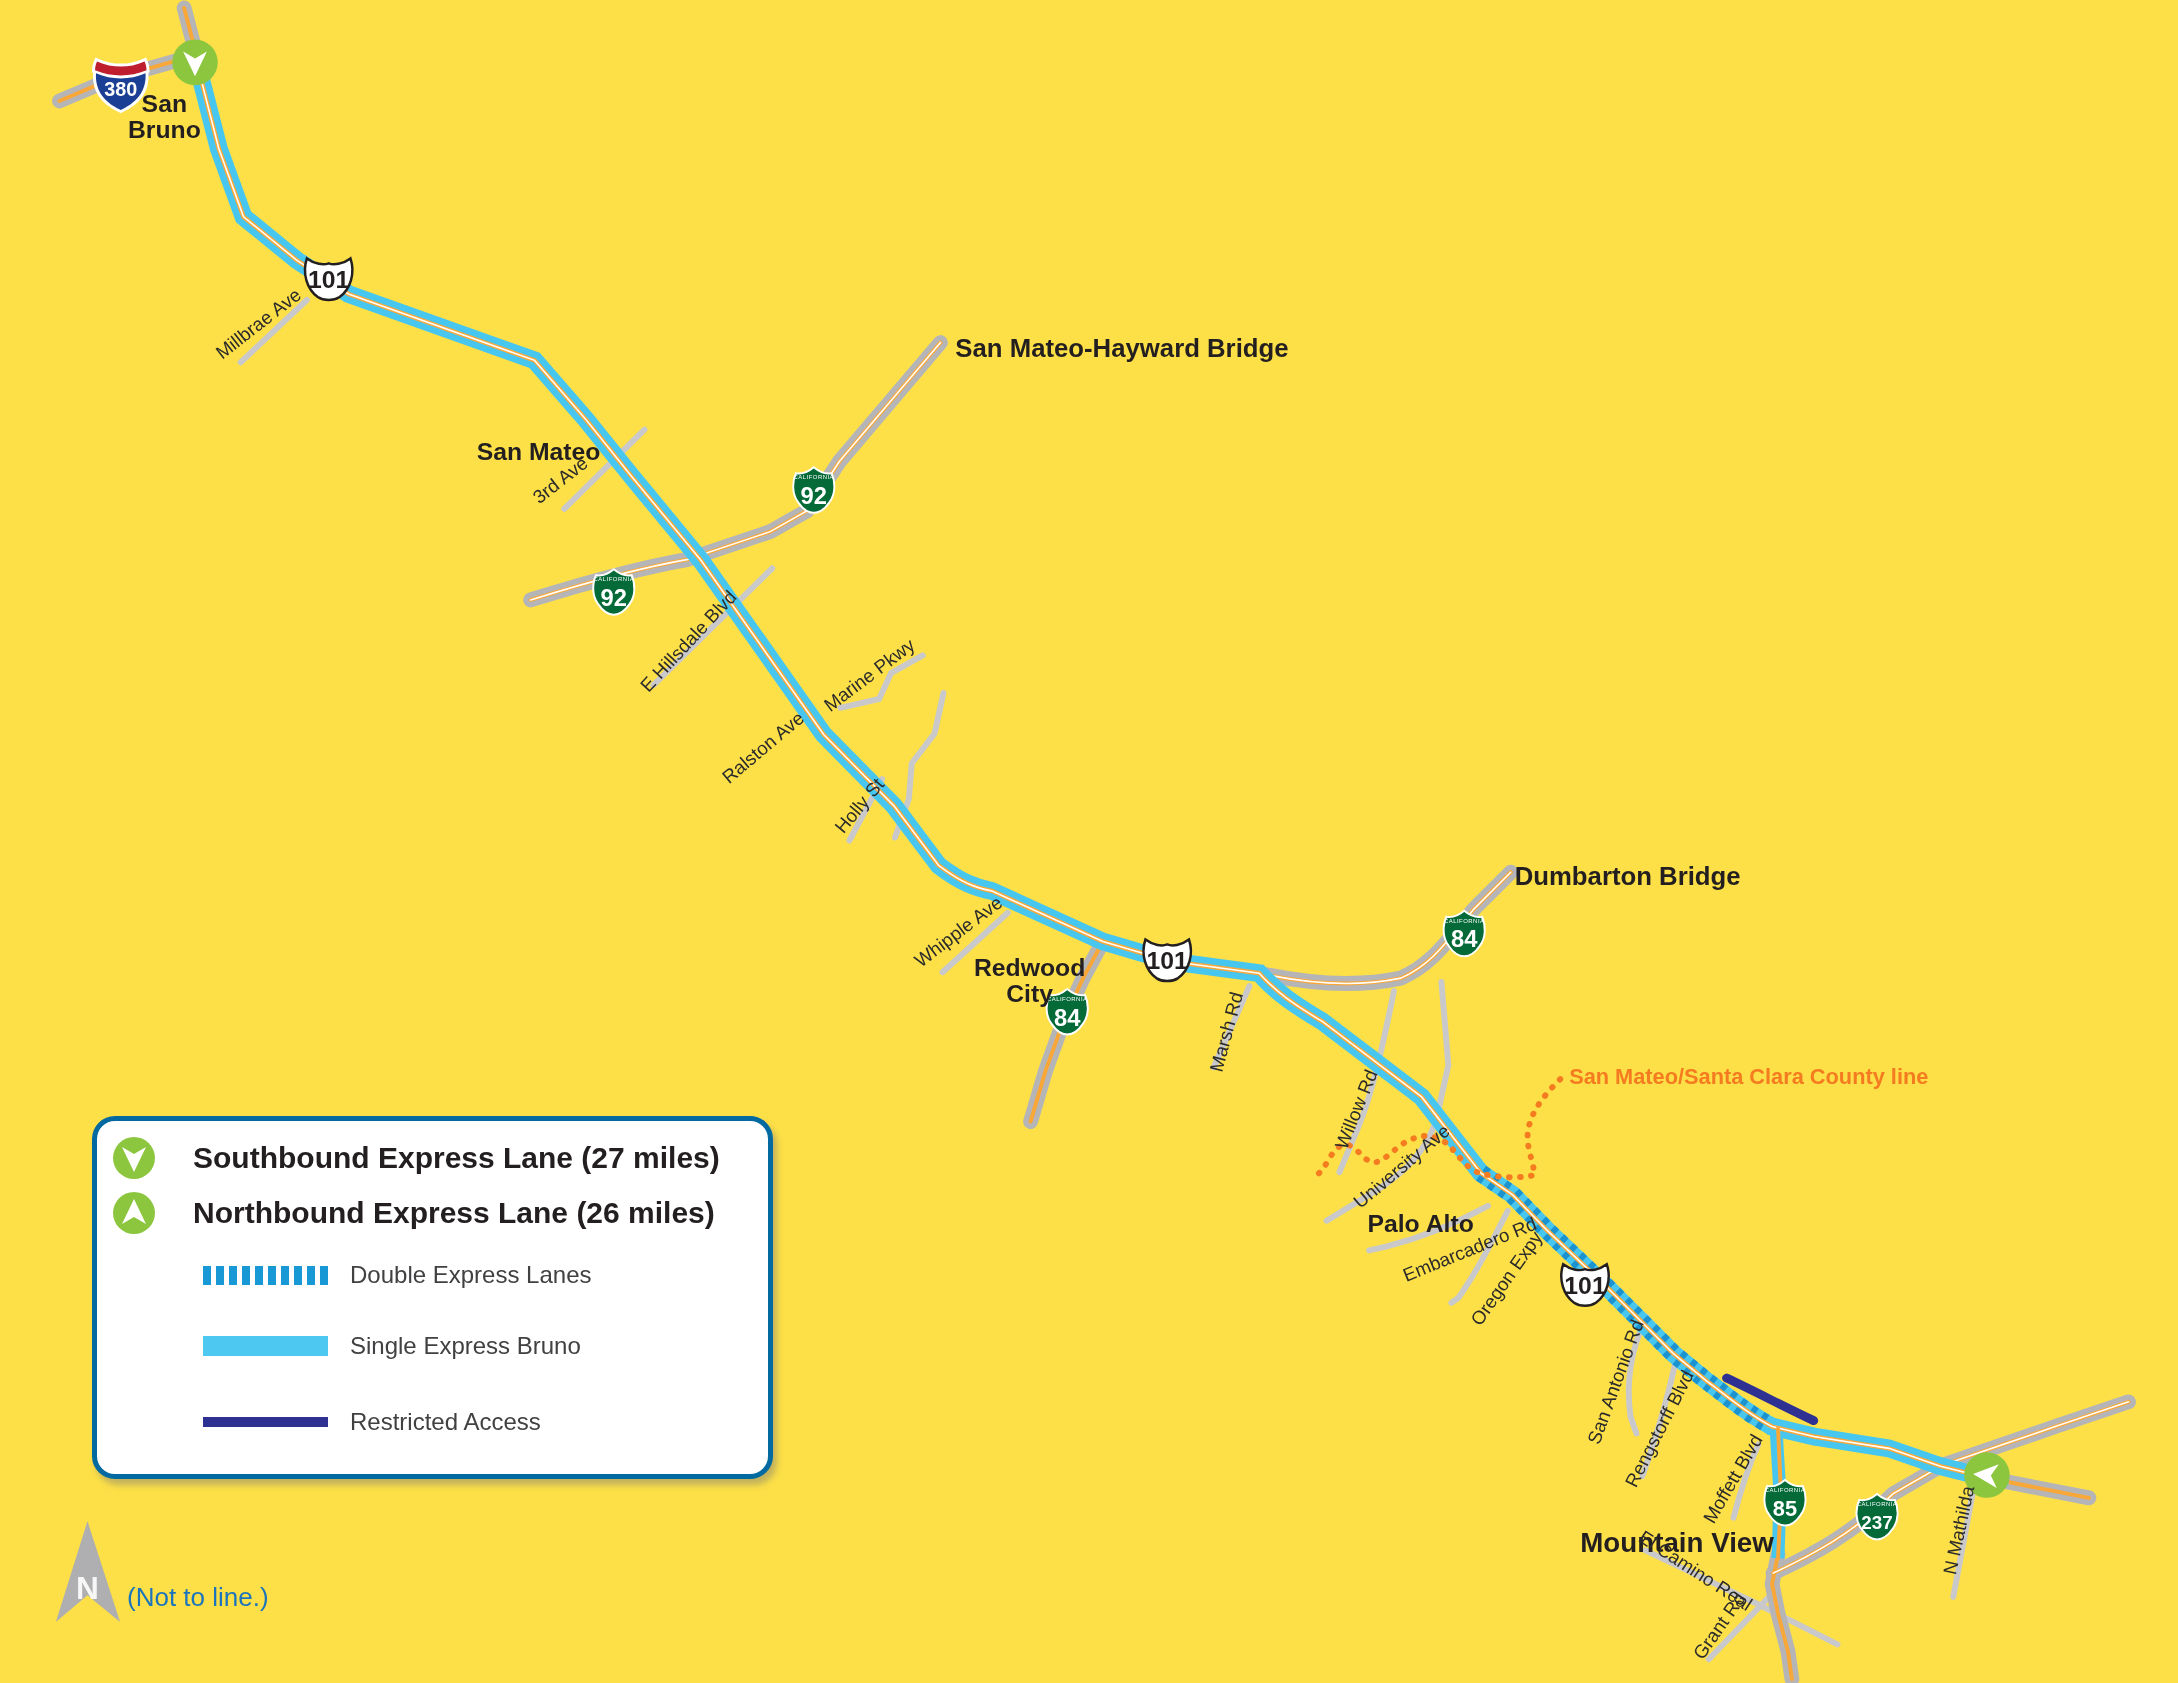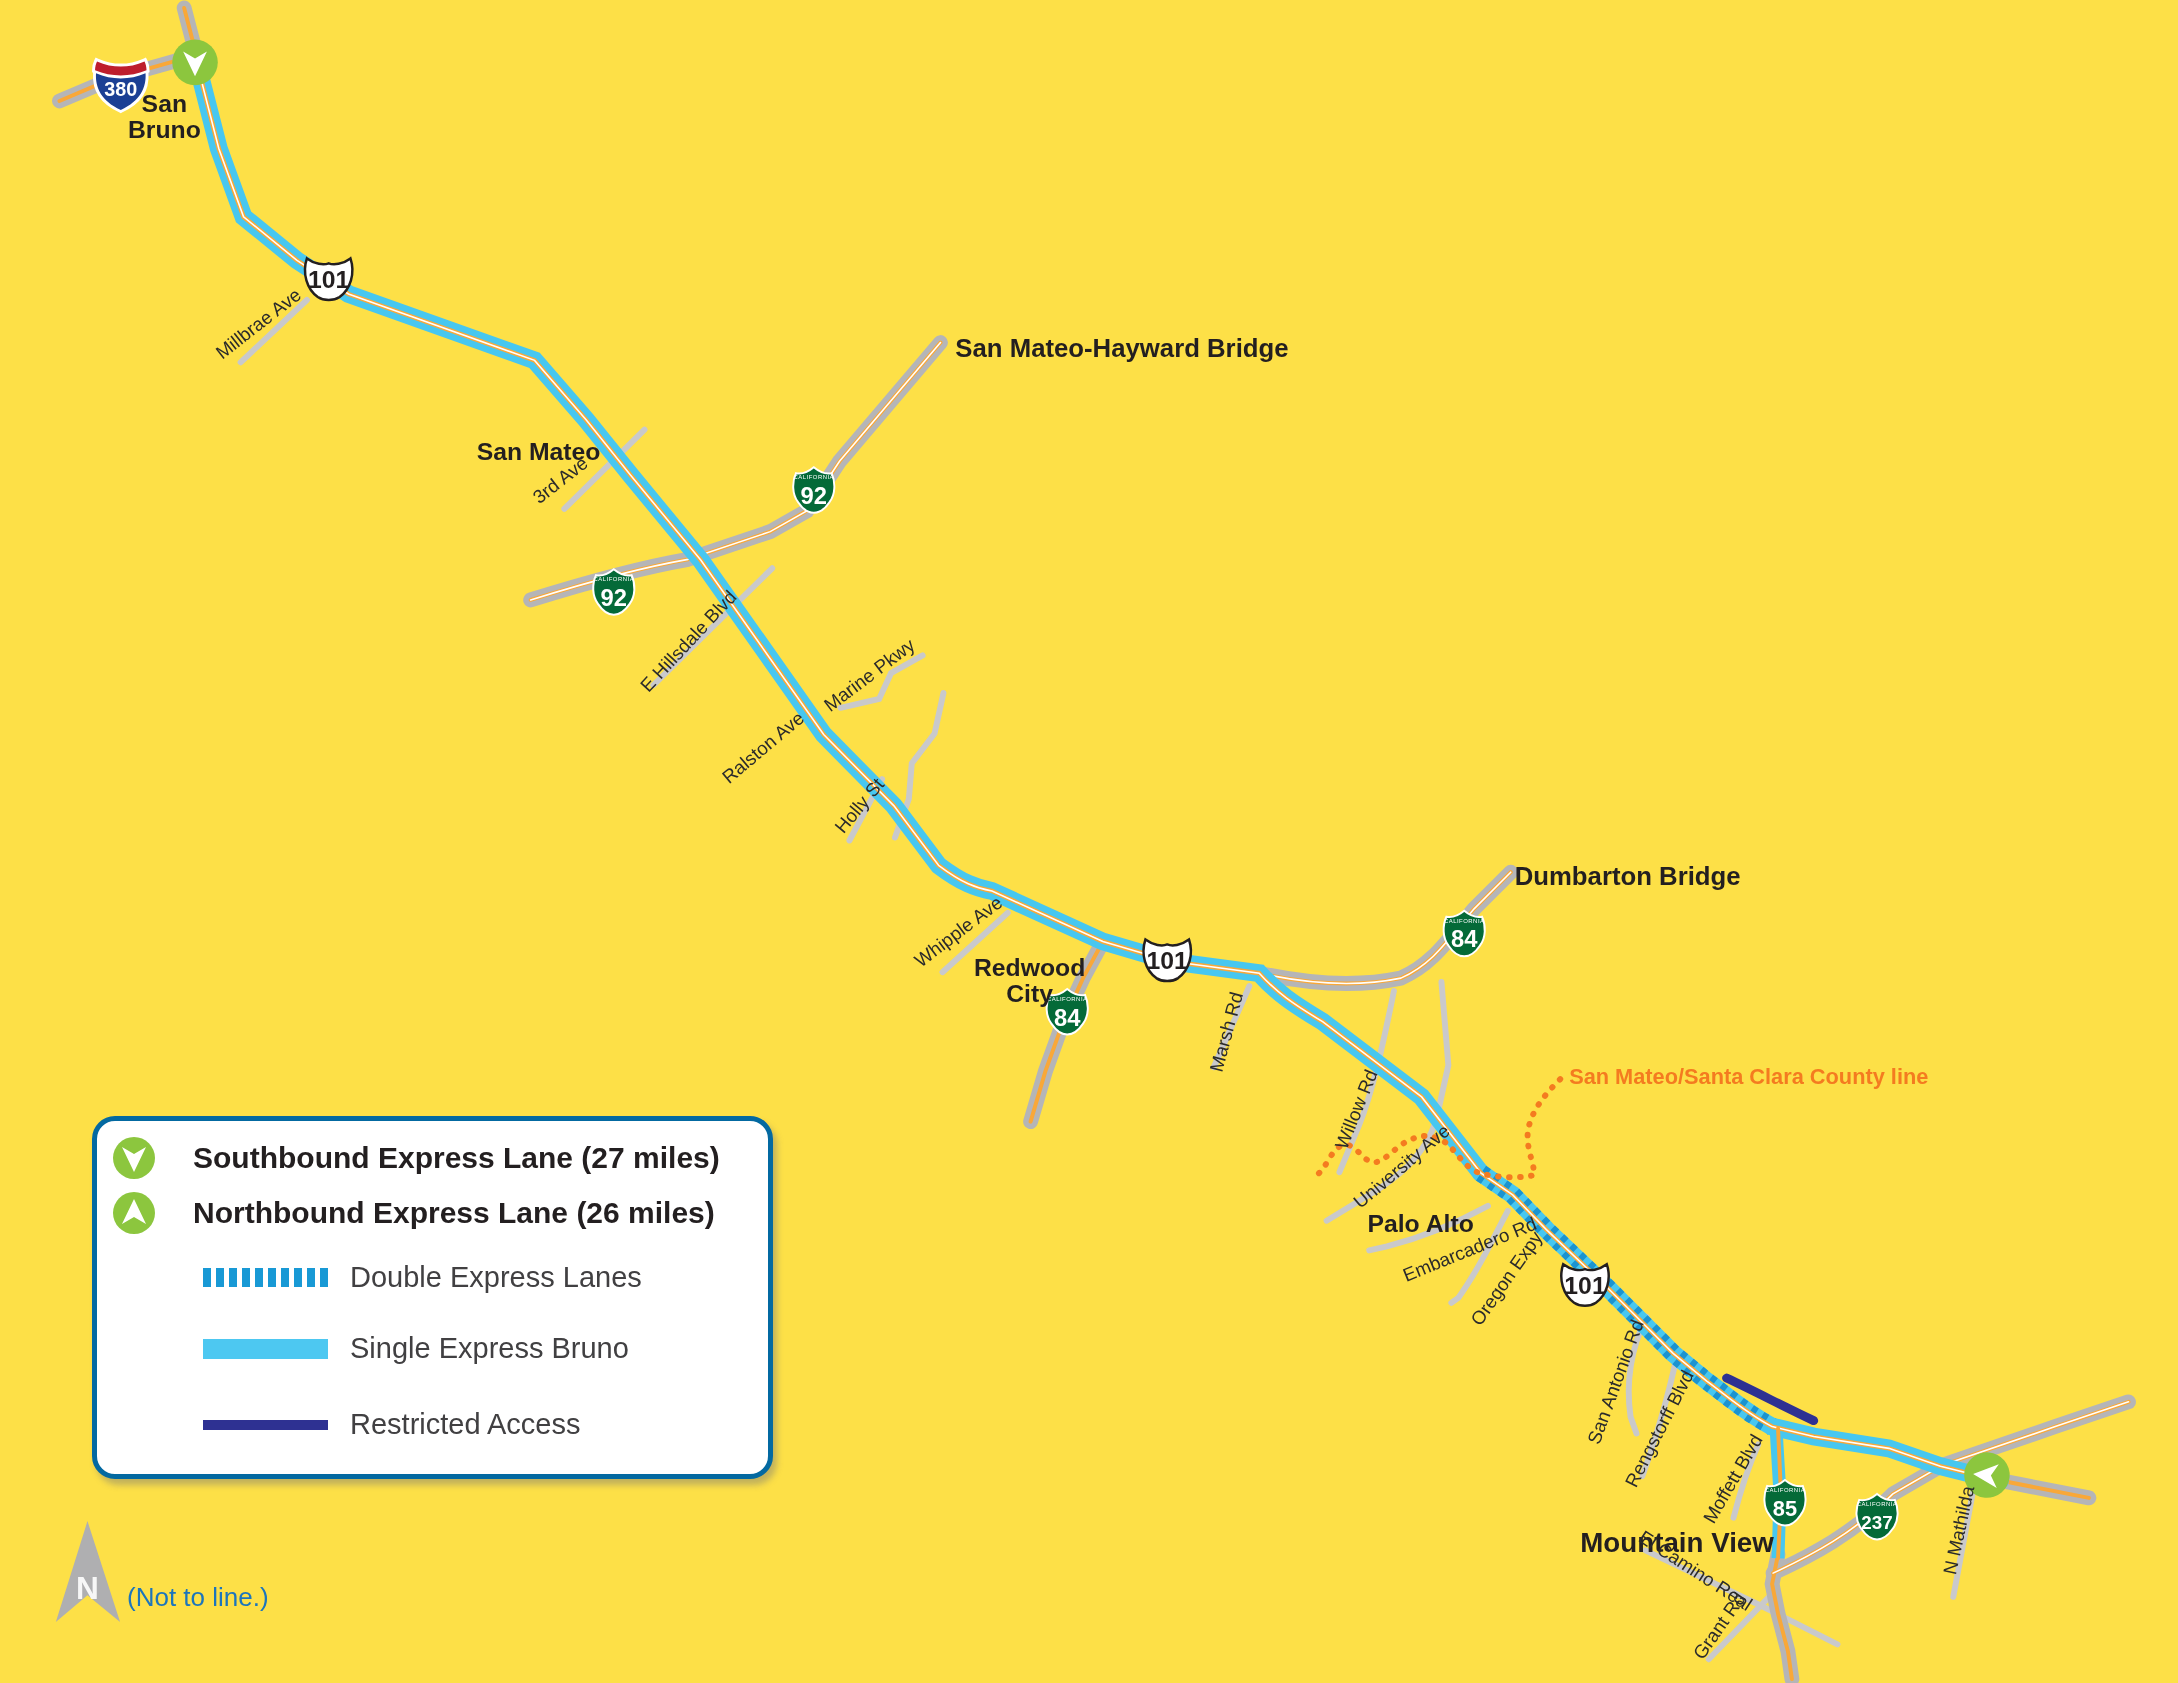--- a/index.html
+++ b/index.html
@@ -29,21 +29,21 @@
 
   .shield-num{font-weight:bold;fill:#231F20;text-anchor:middle;}
   .shield-num-w{font-weight:bold;fill:#ffffff;text-anchor:middle;}
   .banner{font-size:6px;fill:#ffffff;text-anchor:middle;letter-spacing:.5px;}
 
   
   .legend{position:absolute;left:50px;top:1116px;width:671px;height:353px;background:#fff;
           border:5px solid #0369a1;border-radius:23px;box-shadow:4px 6px 6px rgba(120,120,120,.45);margin-left:42px;}
   .lg-row{position:absolute;display:flex;align-items:center;}
   .lg-text-b{font-weight:bold;font-size:30px;color:#231F20;white-space:nowrap;}
-  .lg-text{font-size:29px;color:#414042;white-space:nowrap;}
+  .lg-text{font-size:24px;color:#414042;white-space:nowrap;}
   .sw{display:inline-block;}
   .sw-double{width:125px;height:19px;
      background:repeating-linear-gradient(90deg,#1899D5 0 8px,#ffffff 8px 13px);}
   .sw-single{width:125px;height:20px;background:#4DC8F1;}
   .sw-restricted{width:125px;height:10px;background:#2E3192;}
 
   .note{position:absolute;left:127px;top:1582px;font-size:26px;color:#1C75BC;}
   .northwrap{position:absolute;left:40px;top:1517px;}
 </style>
 </head>

